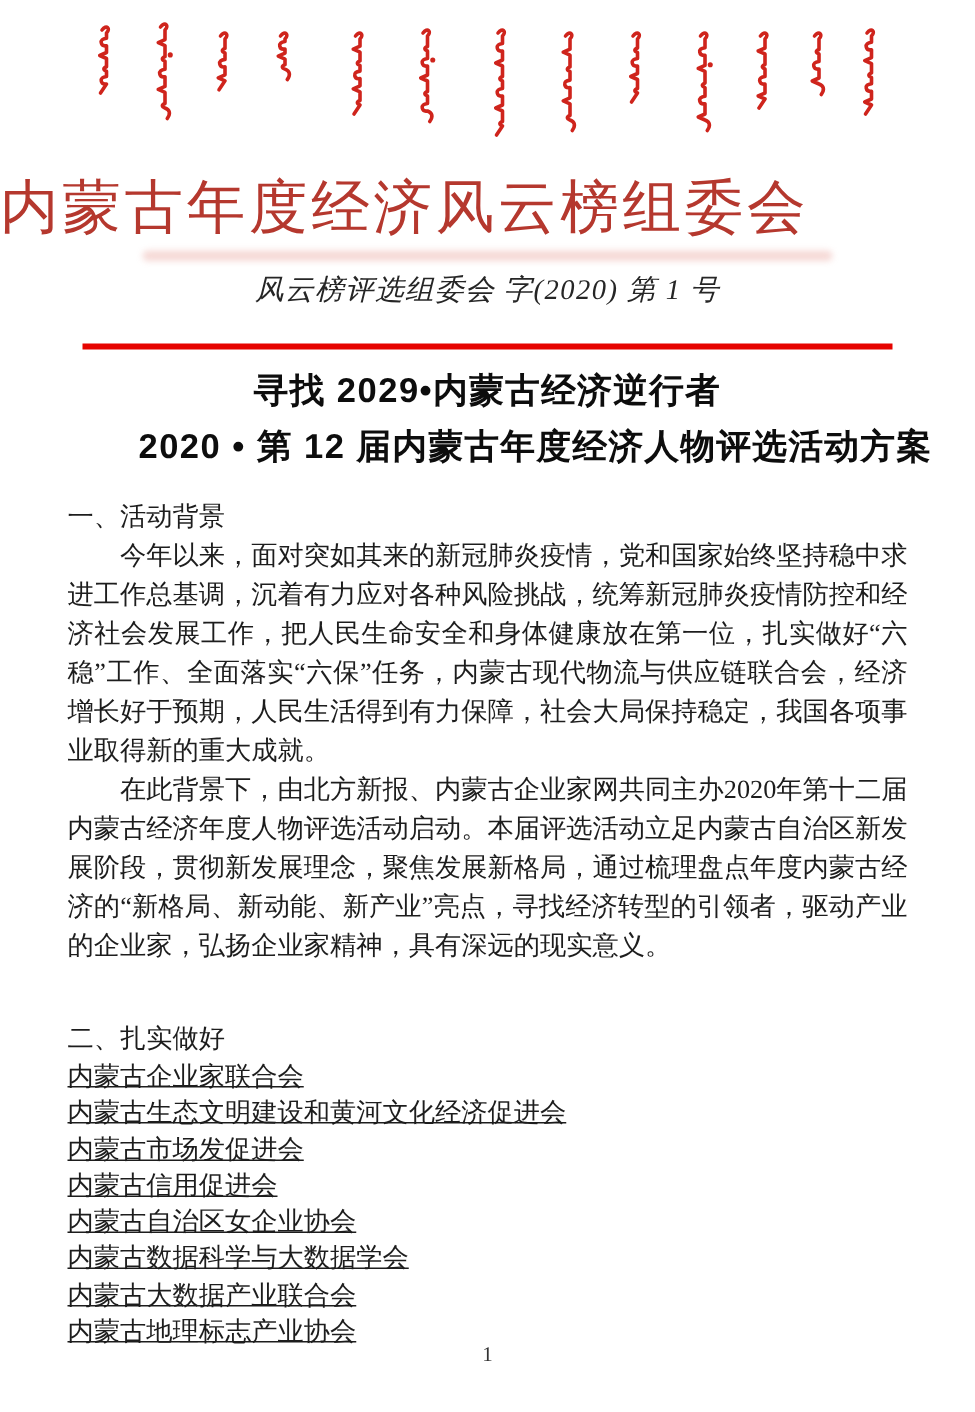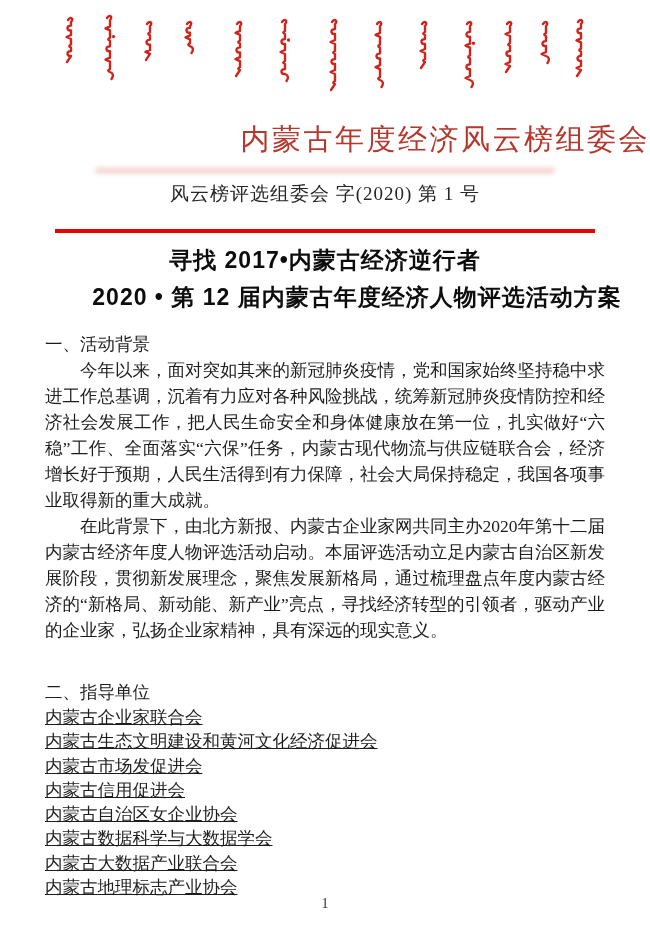--- a/index.html
+++ b/index.html
@@ -7,40 +7,41 @@
     position:relative;
     width:650px; height:941px;
     background:#ffffff;
     font-family:"Liberation Serif", serif;
     color:#1f1f1f;
     overflow:hidden;
   }
   .banner { position:absolute; top:6px; left:0; width:650px; height:100px; }
   .org-title {
     position:absolute; top:118px; left:0; width:100%;
-    text-align:right;
-    font-size:29px; line-height:42px;
+    text-align:left;
+    font-size:39px; line-height:42px;
     letter-spacing:2.5px;
     color:#b5382e;
     font-weight:400;
     white-space:nowrap;
   }
   .org-title-smear {
     position:absolute; top:167px; left:95px; width:460px; height:7px;
     background:rgba(224,130,120,0.30);
     filter:blur(2px);
     border-radius:4px;
   }
   .doc-number {
     position:absolute; top:182px; left:0; width:100%;
     text-align:center;
     font-size:19px; line-height:24px;
     letter-spacing:1px;
     color:#262626;
     white-space:nowrap;
+    font-style:italic;
   }
   .red-rule {
     position:absolute; top:229px; left:55px; width:540px; height:3.5px;
     background:#e60400;
   }
   .doc-title {
     position:absolute; left:0; width:100%;
     margin:0;
     text-align:center;
     font-family:"Liberation Sans", sans-serif;
@@ -95,31 +96,31 @@
       </g>
     </svg>
 
   <div class="org-title">内蒙古年度经济风云榜组委会</div>
   <div class="org-title-smear"></div>
 
   <div class="doc-number">风云榜评选组委会 字(2020) 第 1 号</div>
 
   <div class="red-rule"></div>
 
-  <h1 class="doc-title line1">寻找 2017•内蒙古经济逆行者</h1>
+  <h1 class="doc-title line1">寻找 2029•内蒙古经济逆行者</h1>
   <h1 class="doc-title line2">2020 • 第 12 届内蒙古年度经济人物评选活动方案</h1>
 
   <div class="body-text">
 
     <div class="section-heading">一、活动背景</div>
     <p class="para">今年以来，面对突如其来的新冠肺炎疫情，党和国家始终坚持稳中求进工作总基调，沉着有力应对各种风险挑战，统筹新冠肺炎疫情防控和经济社会发展工作，把人民生命安全和身体健康放在第一位，扎实做好“六稳”工作、全面落实“六保”任务，内蒙古现代物流与供应链联合会，经济增长好于预期，人民生活得到有力保障，社会大局保持稳定，我国各项事业取得新的重大成就。</p>
     <p class="para">在此背景下，由北方新报、内蒙古企业家网共同主办2020年第十二届内蒙古经济年度人物评选活动启动。本届评选活动立足内蒙古自治区新发展阶段，贯彻新发展理念，聚焦发展新格局，通过梳理盘点年度内蒙古经济的“新格局、新动能、新产业”亮点，寻找经济转型的引领者，驱动产业的企业家，弘扬企业家精神，具有深远的现实意义。</p>
 
     <div class="section-2">
-      <div class="section-heading">二、指导单位</div>
+      <div class="section-heading">二、扎实做好</div>
       <div class="org-list">
         <div class="org-item">内蒙古企业家联合会</div>
         <div class="org-item">内蒙古生态文明建设和黄河文化经济促进会</div>
         <div class="org-item">内蒙古市场发促进会</div>
         <div class="org-item">内蒙古信用促进会</div>
         <div class="org-item">内蒙古自治区女企业协会</div>
         <div class="org-item">内蒙古数据科学与大数据学会</div>
         <div class="org-item">内蒙古大数据产业联合会</div>
         <div class="org-item">内蒙古地理标志产业协会</div>
 

